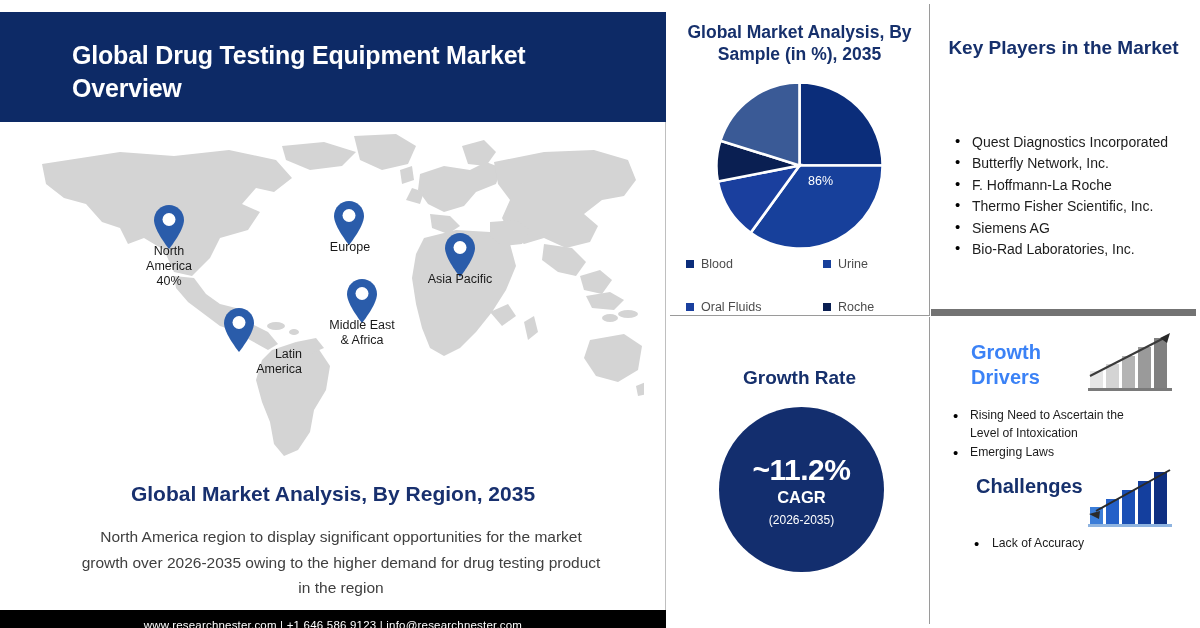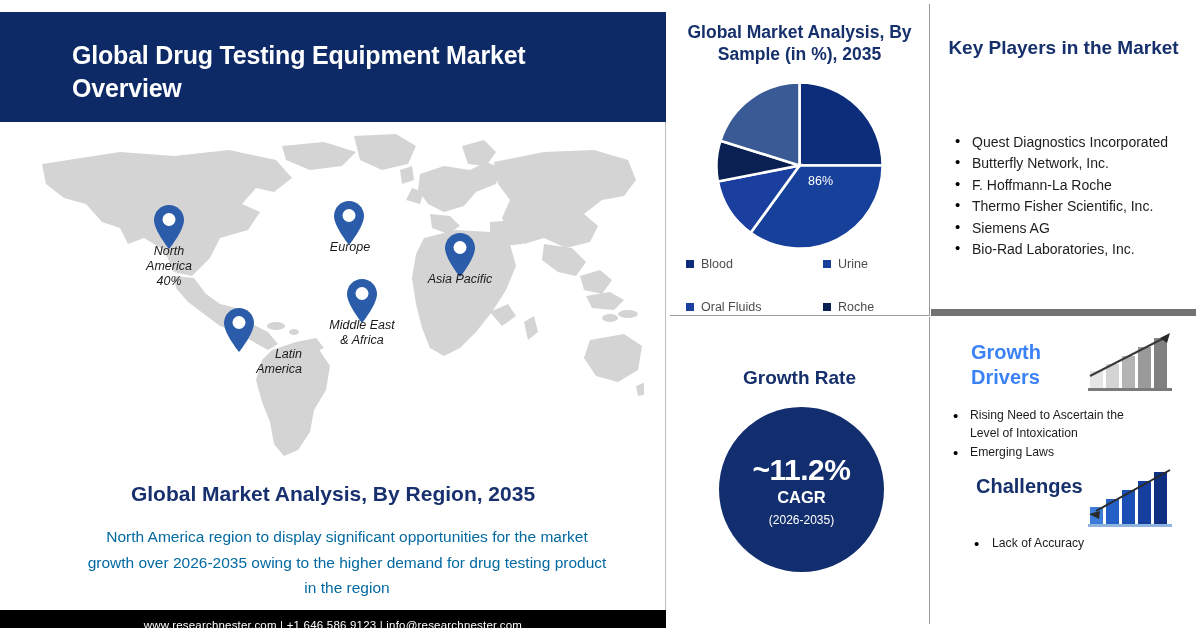--- a/index.html
+++ b/index.html
@@ -22,38 +22,38 @@
     position: absolute; left: 0; top: 0; width: 666px; height: 110px;
     background: #0c2461; background: #0d2a66;
   }
   #title-text {
     position: absolute; left: 72px; top: 27px; width: 540px;
     color: #ffffff; font-size: 25px; font-weight: bold; line-height: 1.32;
     letter-spacing: -0.2px;
   }
 
   #map-wrap {
-    position: absolute; left: 0; top: 110px; width: 666px; height: 350px; font-style: italic;
+    position: absolute; left: 0; top: 110px; width: 666px; height: 350px;
   }
   #map-svg { position: absolute; left: 24px; top: 4px; }
 
   .pin { position: absolute; width: 34px; height: 46px; }
   .pin svg { display:block; }
   .region-label {
     position: absolute; text-align: center; font-size: 12.5px; color: #1a1a1a;
     line-height: 1.2; white-space: pre-line; font-family: "Liberation Sans", sans-serif;
   }
 
   #map-caption {
     position: absolute; left: 0; top: 470px; width: 666px; text-align: center;
     color: #18306e; font-size: 21px; font-weight: bold;
   }
   #map-desc {
-    position: absolute; left: 84px; top: 512px; width: 526px; text-align: center;
-    color: #0369a1; font-size: 15.5px; line-height: 1.65;
+    position: absolute; left: 78px; top: 512px; width: 526px; text-align: center;
+    color: #404040; font-size: 15.5px; line-height: 1.65;
   }
 
   #footer-bar {
     position: absolute; left: 0; top: 598px; width: 666px; height: 30px;
     background: #000000; display:flex; align-items:center; justify-content:center;
   }
   #footer-text { color: #ffffff; font-size: 11.5px; letter-spacing: .2px; }
 
   
   .cell { position: absolute; background:#fff; }

